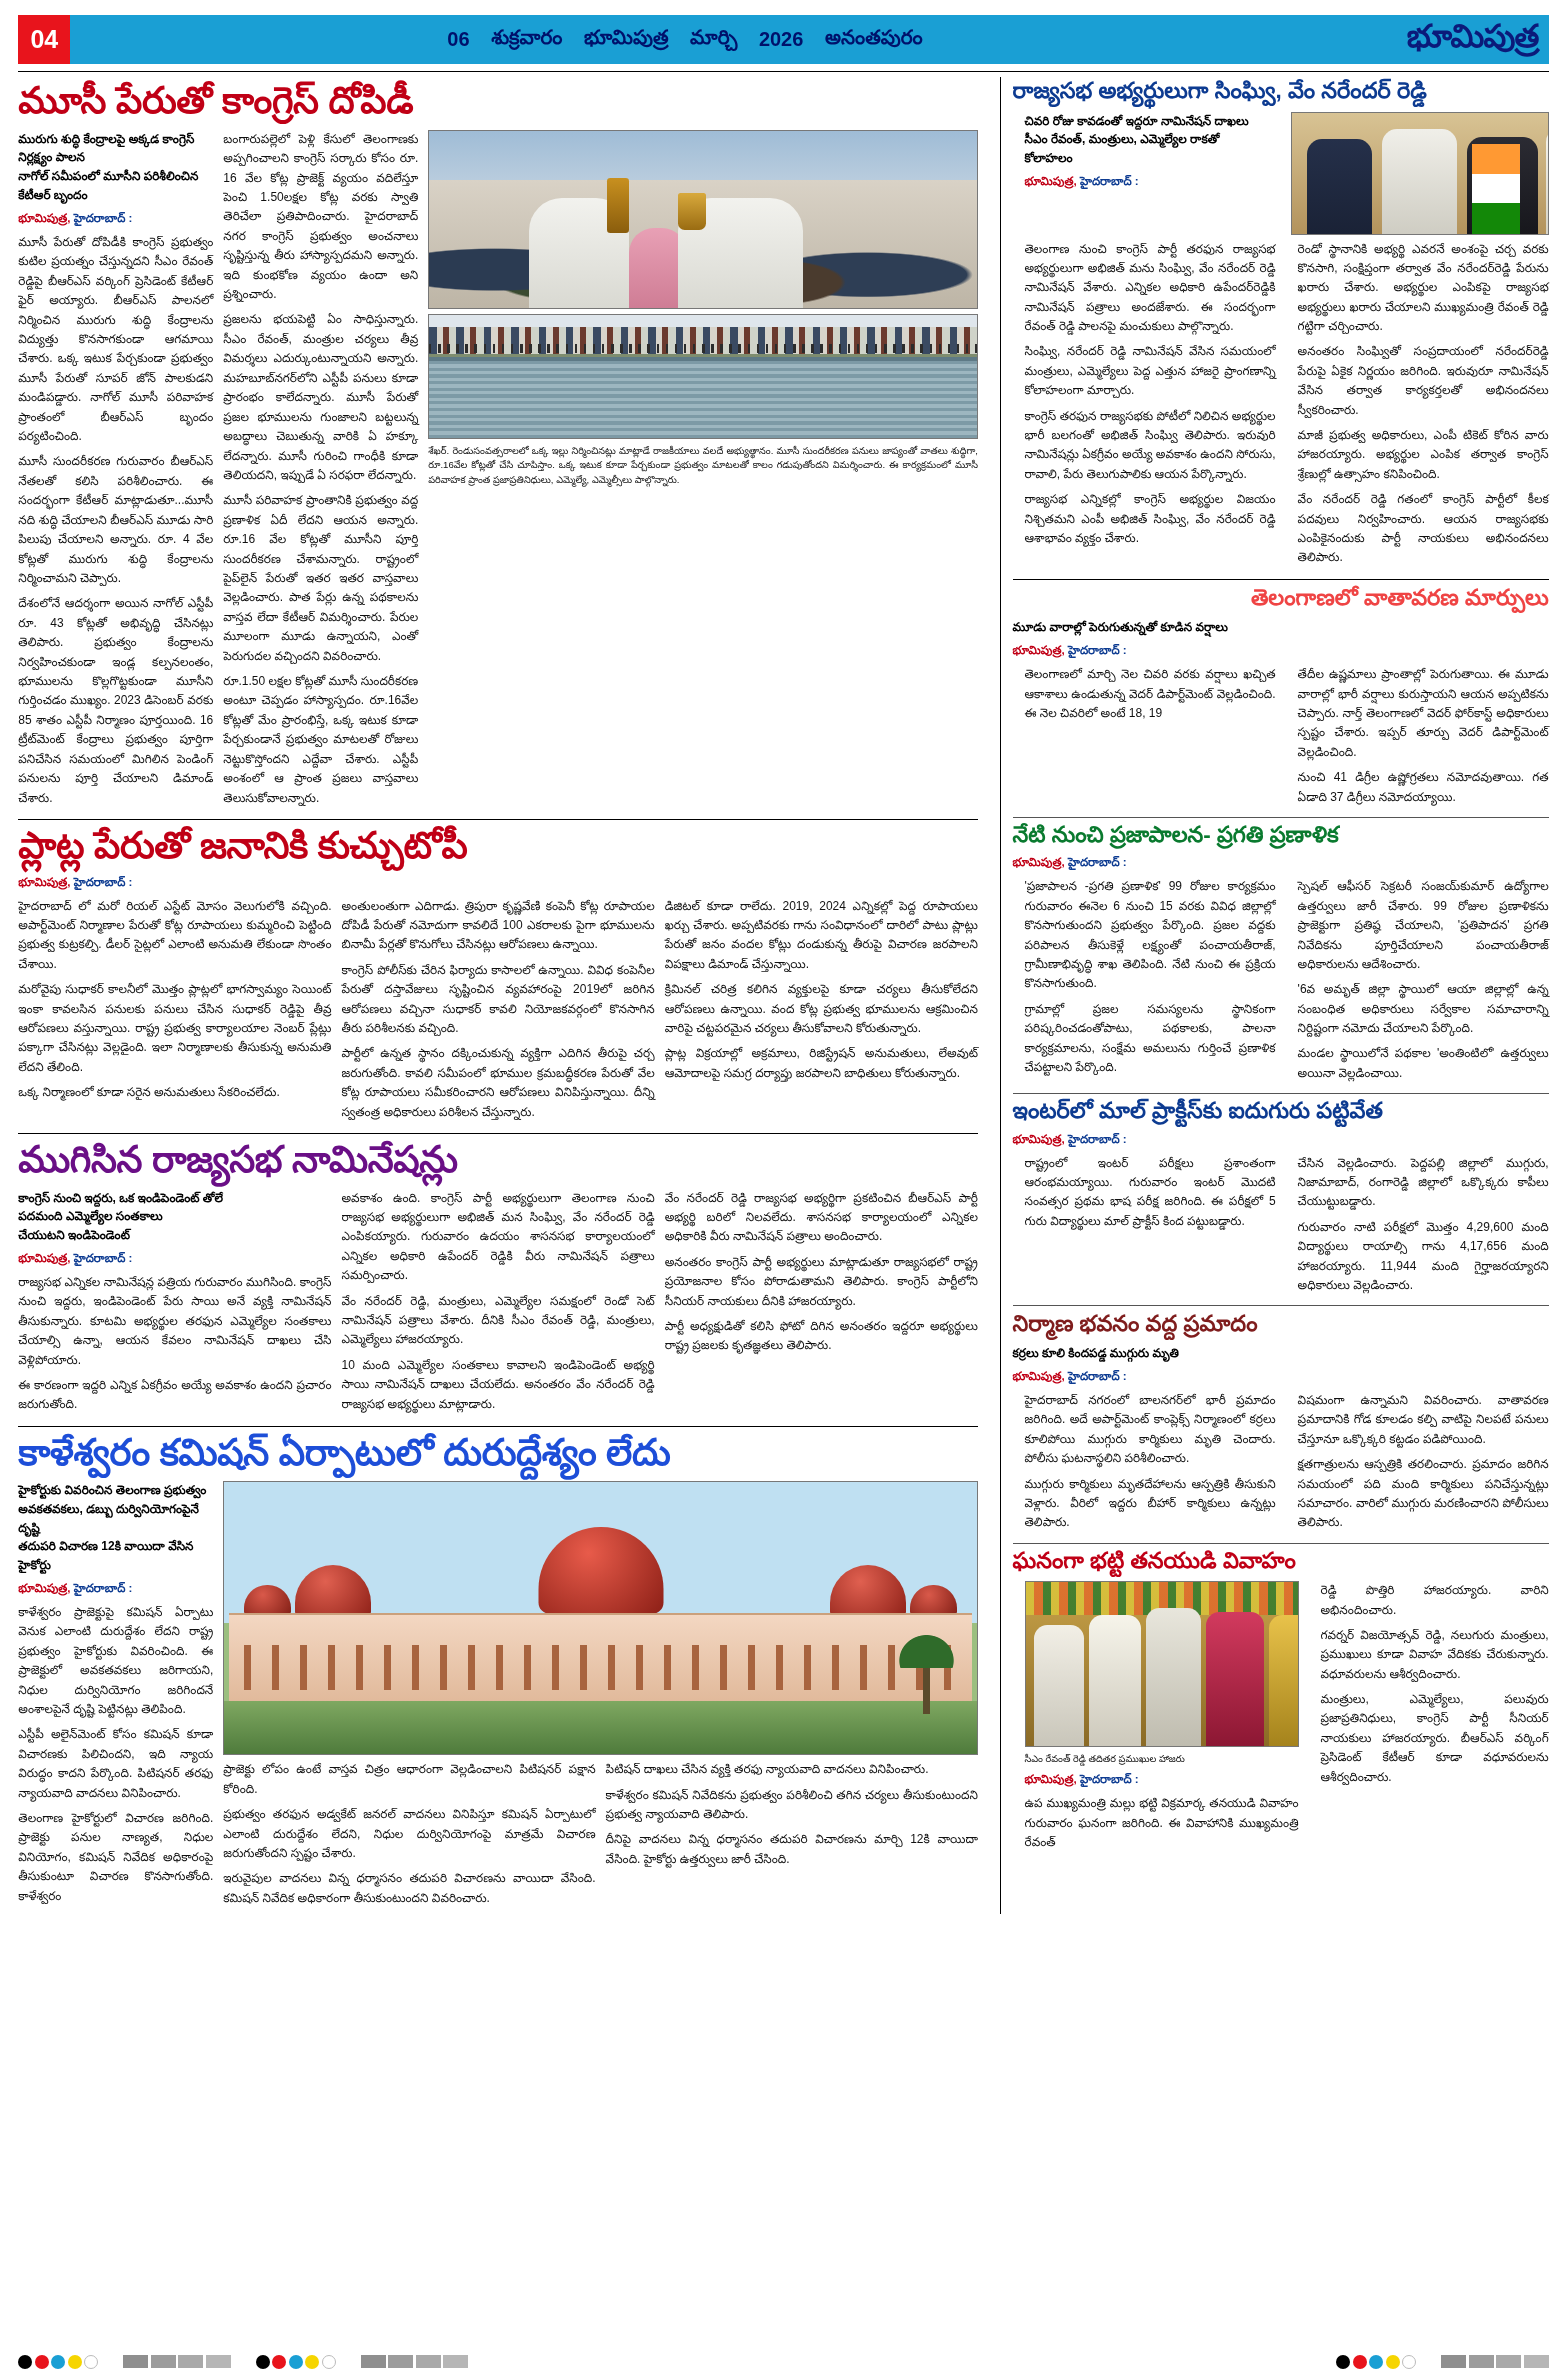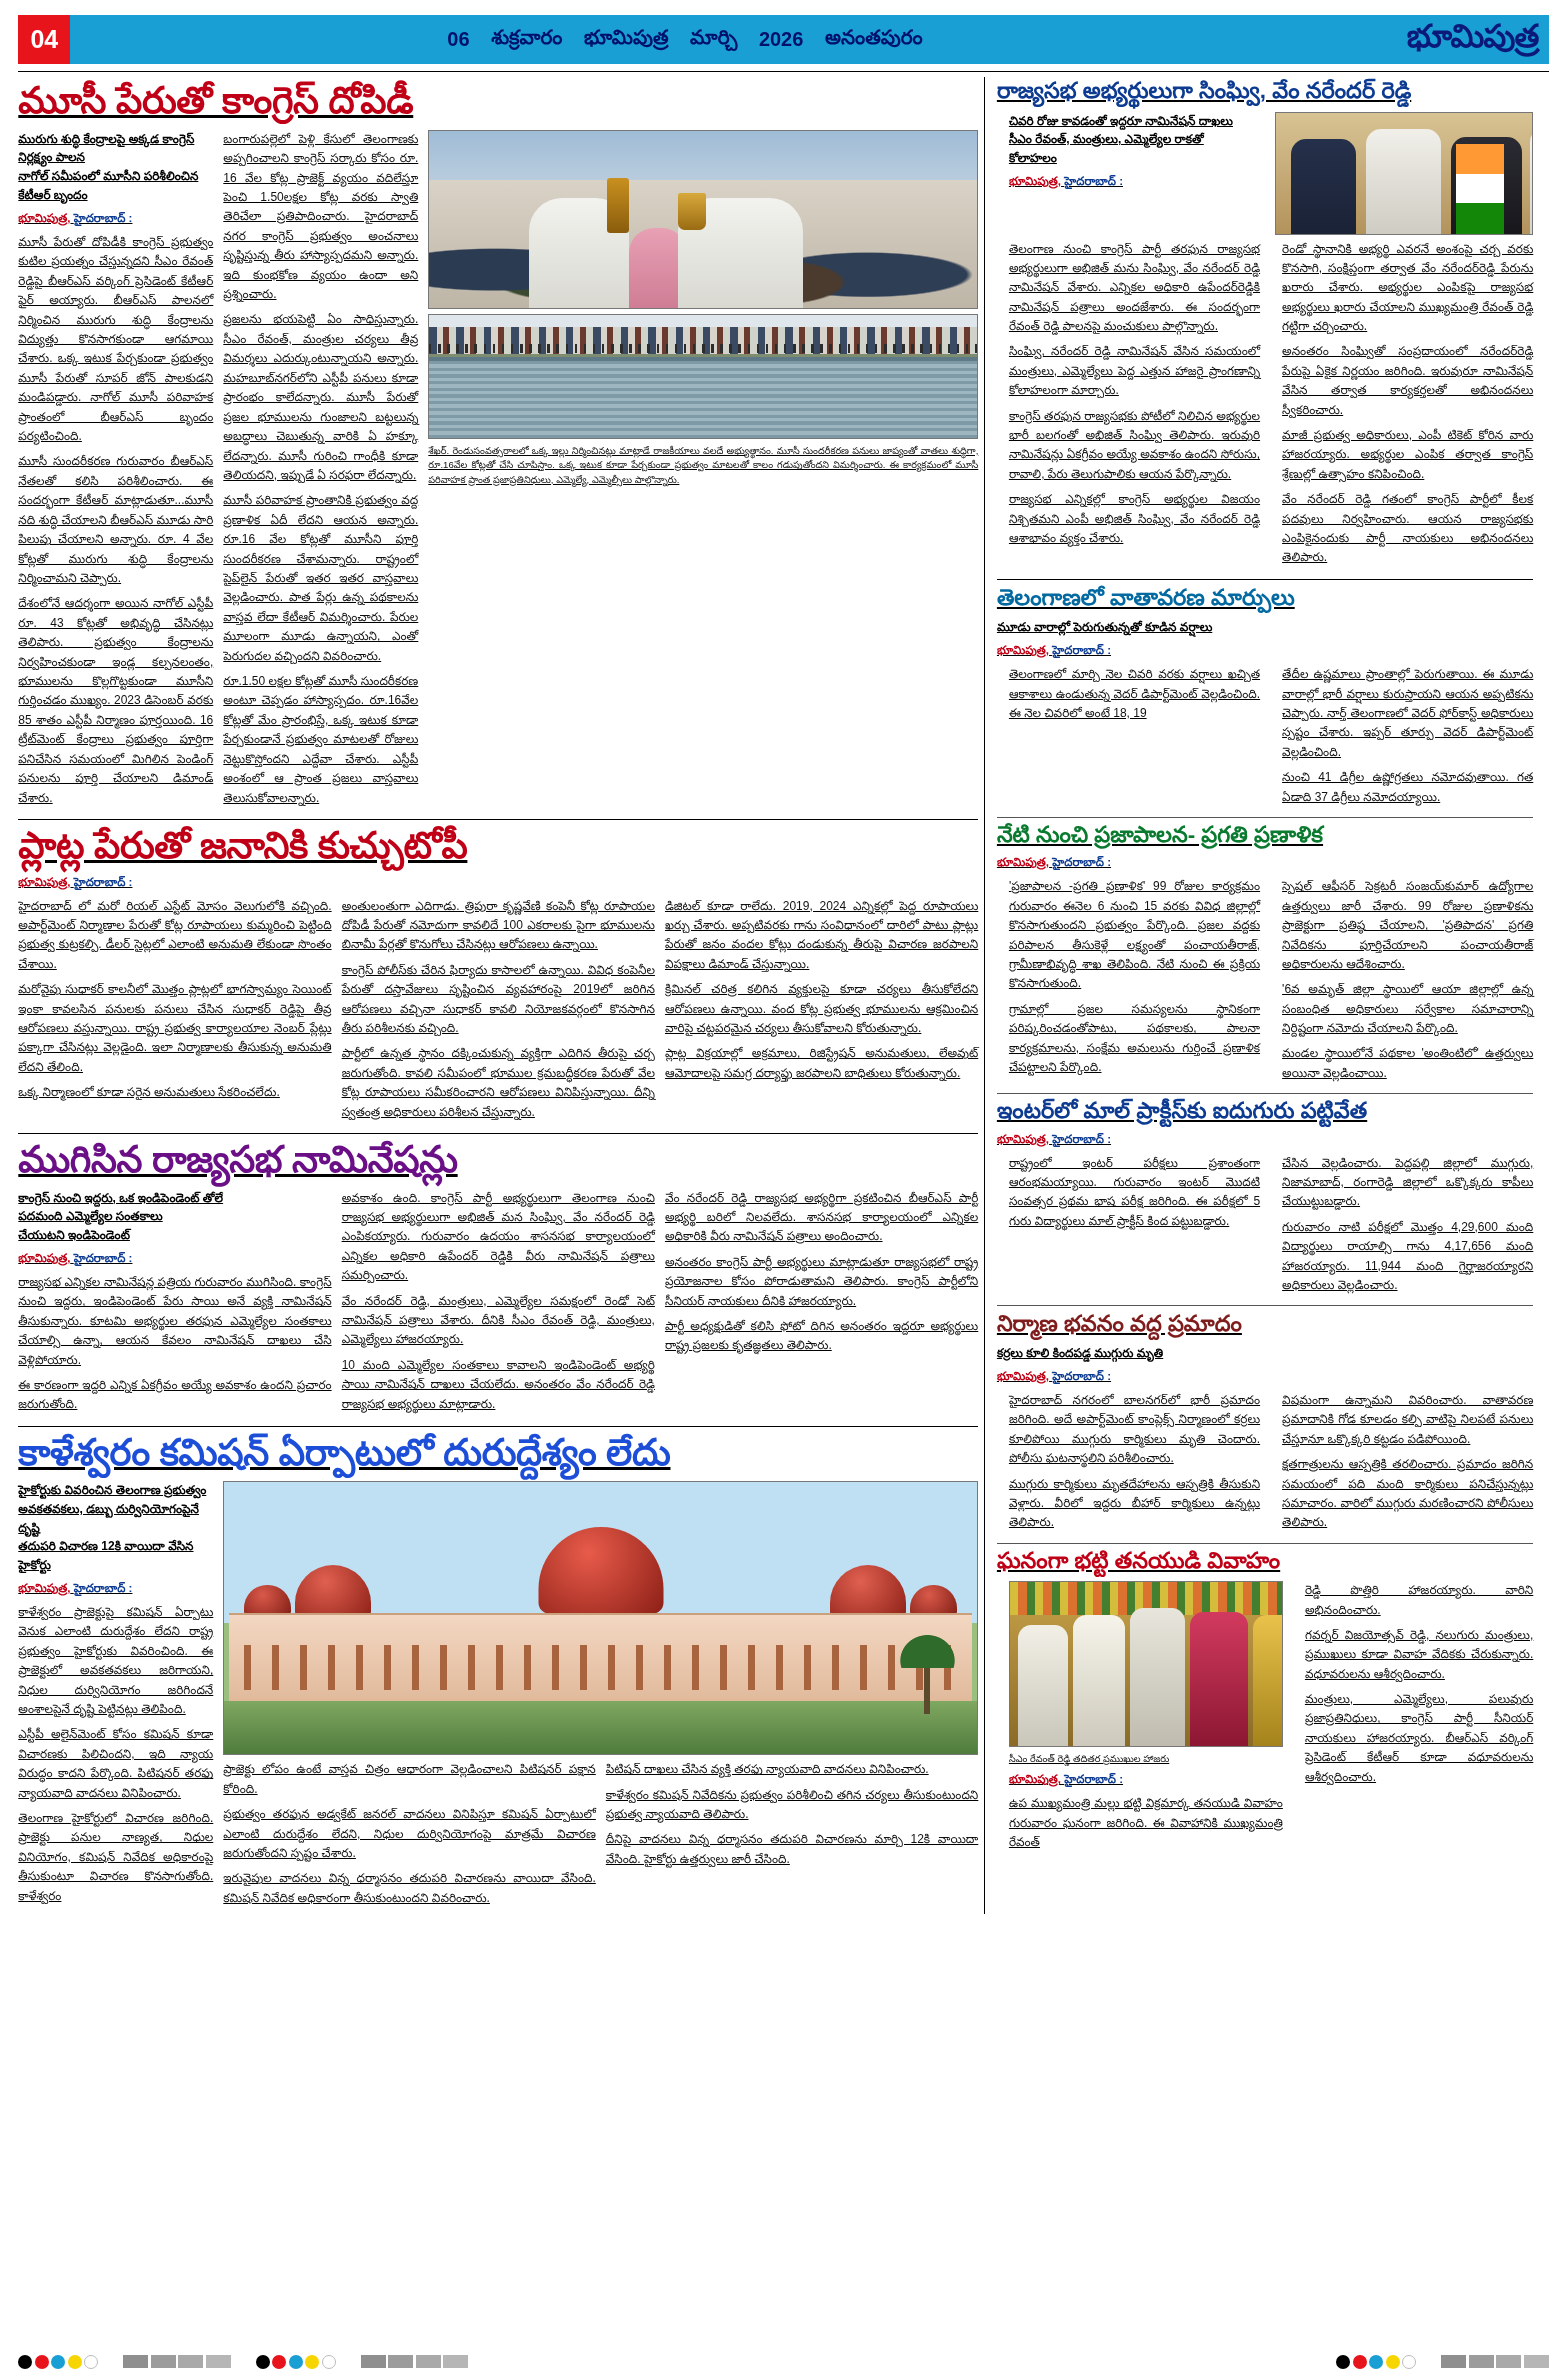--- a/index.html
+++ b/index.html
@@ -59,22 +59,21 @@
     font-weight: bold;
     letter-spacing: -0.8px;
   }
 
   
   .rule-h { border-top: 1.7px solid #000; margin: 5px 0; }
   .rule-thin { border-top: 0.8px solid #555; margin: 4.2px 0; }
 
   .cols {
     display: flex;
-    gap: 6px;
-    text-decoration: underline;
+    gap: 22px;
   }
   .col-left { width: 960px; }
   .col-right { width: 549px; border-left: 1.7px solid #000; padding-left: 11.6px; }
 
   
   h1.head {
     font-size: 37px;
     line-height: 1.12;
     margin: 3.3px 0 8.3px 0;
     font-weight: bold;
@@ -86,21 +85,21 @@
   h2.head-r {
     font-size: 22.4px;
     line-height: 1.18;
     margin: 1.7px 0 6.7px 0;
     font-weight: bold;
     color: #0d3b91;
   }
   h2.head-r.red { color: #c00016; }
   h2.head-r.purple { color: #7f1d1d; }
   h2.head-r.green { color: #0a7a2f; }
-  h2.head-r.magenta { color: #0369a1; }
+  h2.head-r.magenta { color: #ef4444; text-align: right; }
 
   .kicker {
     font-size: 12px;
     line-height: 1.55;
     font-weight: bold;
     color: #000;
     margin-bottom: 6.7px;
   }
   .byline {
     font-size: 11.6px;

